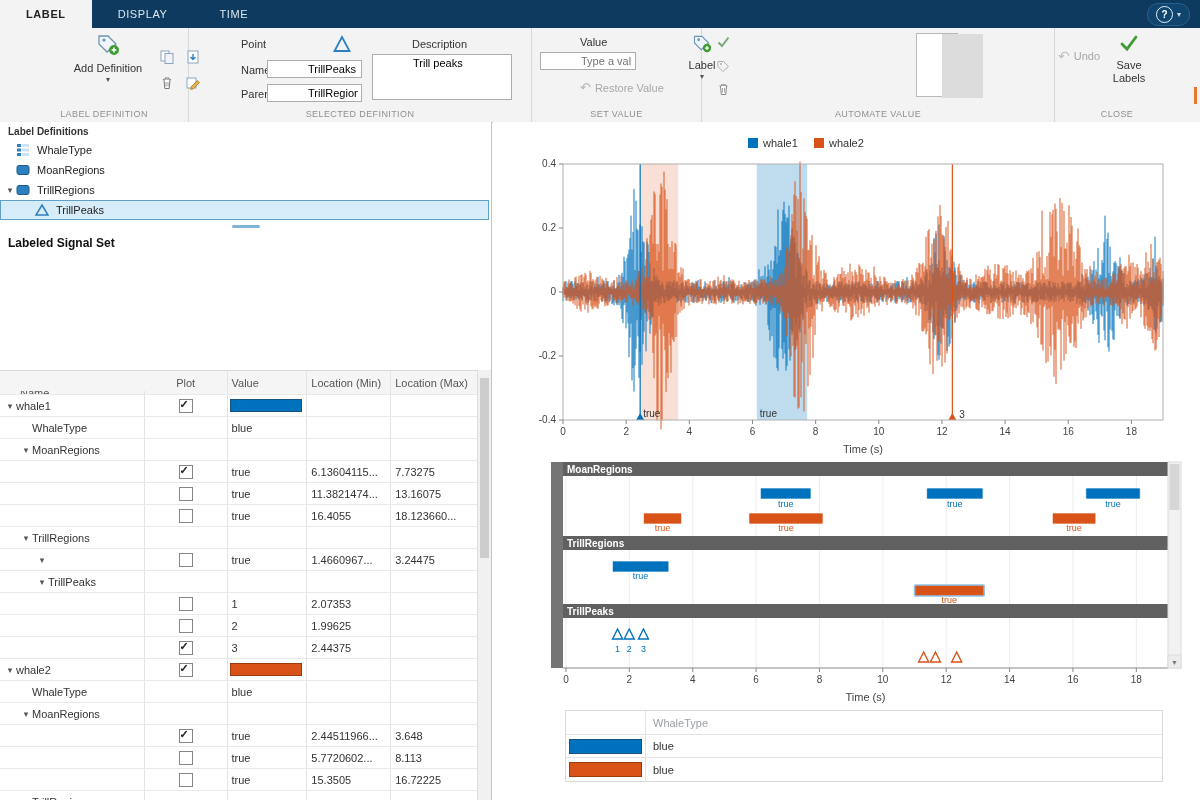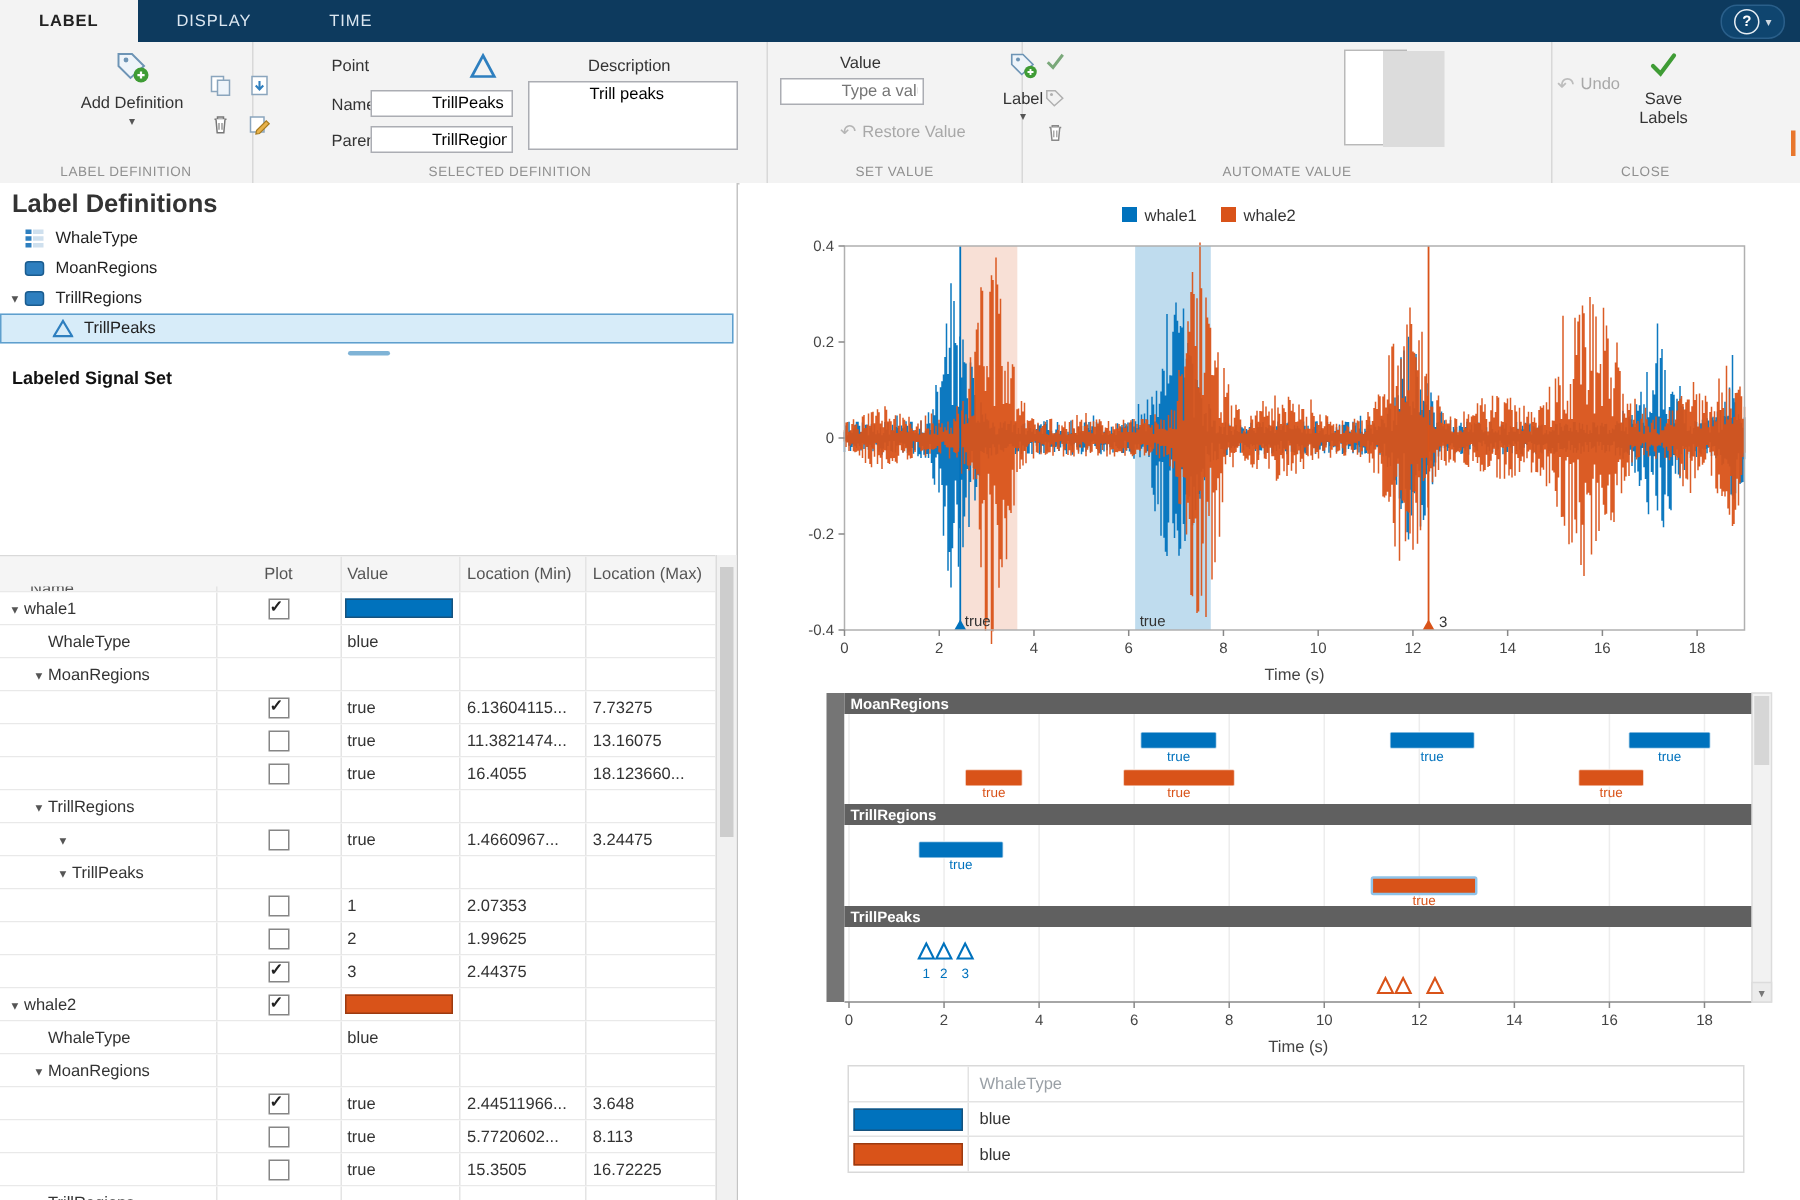--- a/index.html
+++ b/index.html
@@ -10,40 +10,40 @@
   .tabbar{position:absolute;left:0;top:0;right:0;height:28px;background:#0d3a5e;display:flex;align-items:stretch;}
   .tab{padding:0 26px;display:flex;align-items:center;font-size:11px;letter-spacing:.6px;color:#dce7f1;cursor:pointer;}
   .tab.active{background:#f3f3f3;color:#222;font-weight:600;}
   .help-pill{margin-left:auto;margin-right:10px;align-self:center;display:flex;align-items:center;gap:4px;background:#0f456f;border:1px solid #2a5f8a;border-radius:11px;padding:2px 8px;cursor:pointer;}
   .help-circle{width:15px;height:15px;border:1.4px solid #e8eef4;border-radius:50%;color:#fff;font-size:10px;font-weight:700;display:flex;align-items:center;justify-content:center;}
   .help-caret{color:#cfd8e0;font-size:8px;}
 
   
   .ribbon{position:absolute;left:0;top:28px;right:0;height:94px;background:#f3f3f3;border-bottom:1px solid #c9c9c9;display:flex;}
   .rgroup{position:relative;border-right:1px solid #d8d8d8;height:100%;box-sizing:border-box;}
-  .g1{width:169px;} .g2{width:343px;} .g3{width:170px;} .g4{width:353px;} .g5{width:124px;}
+  .g1{width:169px;margin-left:20px;} .g2{width:343px;} .g3{width:170px;} .g4{width:353px;} .g5{width:124px;}
   .rlabel{position:absolute;bottom:3px;left:0;right:0;text-align:center;font-size:9px;color:#8f8f8f;letter-spacing:.4px;}
   .rtext{font-size:11px;color:#333;}
   .rgroup .abs{position:absolute;padding-left:40px;}
   .vbtn{display:flex;flex-direction:column;align-items:center;justify-content:flex-start;cursor:pointer;border:1px solid transparent;border-radius:2px;}
   .btn-label{font-size:11px;color:#333;text-align:center;line-height:13px;margin-top:2px;}
   .caret{font-size:8px;color:#555;line-height:8px;margin-top:1px;}
   .smallbtn{width:22px;height:22px;display:flex;align-items:center;justify-content:center;cursor:pointer;}
   .rinput{box-sizing:border-box;border:1px solid #abadb3;background:#fff;font-size:11px;font-family:"Liberation Sans",sans-serif;padding:1px 3px;height:18px;}
   .rdesc{box-sizing:border-box;border:1px solid #abadb3;background:#fff;font-size:11px;font-family:"Liberation Sans",sans-serif;padding:2px 3px;resize:none;}
   .disabled-txt{color:#a8a8a8;font-size:11px;}
   .gallery{box-sizing:border-box;background:#fff;border:1px solid #b9b9b9;display:flex;}
   .gallery-item{display:flex;align-items:flex-start;padding:8px 4px 4px 10px;gap:8px;cursor:pointer;}
   .gallery-text{font-size:11px;color:#333;line-height:13px;width:62px;}
   .gallery-drop{box-sizing:border-box;background:#fff;border:1px solid #b9b9b9;display:flex;align-items:center;justify-content:center;color:#555;font-size:9px;cursor:pointer;}
   .accent-strip{position:absolute;top:87px;right:3px;width:3px;height:17px;background:#e8762c;}
 
   
   .left-panel{position:absolute;left:0;top:122px;width:492px;bottom:0;background:#fff;border-right:1px solid #c4c4c4;box-sizing:border-box;}
-  .defs-title{font-size:17px;font-weight:700;color:#333;padding:4px 0 3px 8px;}
+  .defs-title{font-size:10px;font-weight:700;color:#333;padding:4px 0 3px 8px;}
   .tree-item{height:20px;display:flex;align-items:center;font-size:11px;color:#222;cursor:pointer;box-sizing:border-box;margin-right:2px;}
   .tree-item.selected{background:#d7ecf9;border:1px solid #5f9fcd;}
   .tree-arrow{width:12px;font-size:9px;color:#555;text-align:center;flex:0 0 12px;}
   .tree-icon{width:16px;height:14px;margin-right:5px;flex:0 0 16px;display:flex;align-items:center;}
   .splitter{height:12px;display:flex;align-items:center;justify-content:center;}
   .splitter-handle{width:28px;height:3px;background:#7fb3d6;border-radius:2px;}
   .lss-title{font-size:12px;font-weight:700;color:#111;padding:4px 0 4px 8px;}
   .signal-table{position:absolute;left:0;top:248px;right:14px;bottom:0;overflow:hidden;border-top:1px solid #d9d9d9;}
   .st-row{display:flex;height:22px;border-bottom:1px solid #e9e9e9;background:#fff;box-sizing:border-box;}
   .st-header .st-row{height:24px;background:#f5f5f5;}

